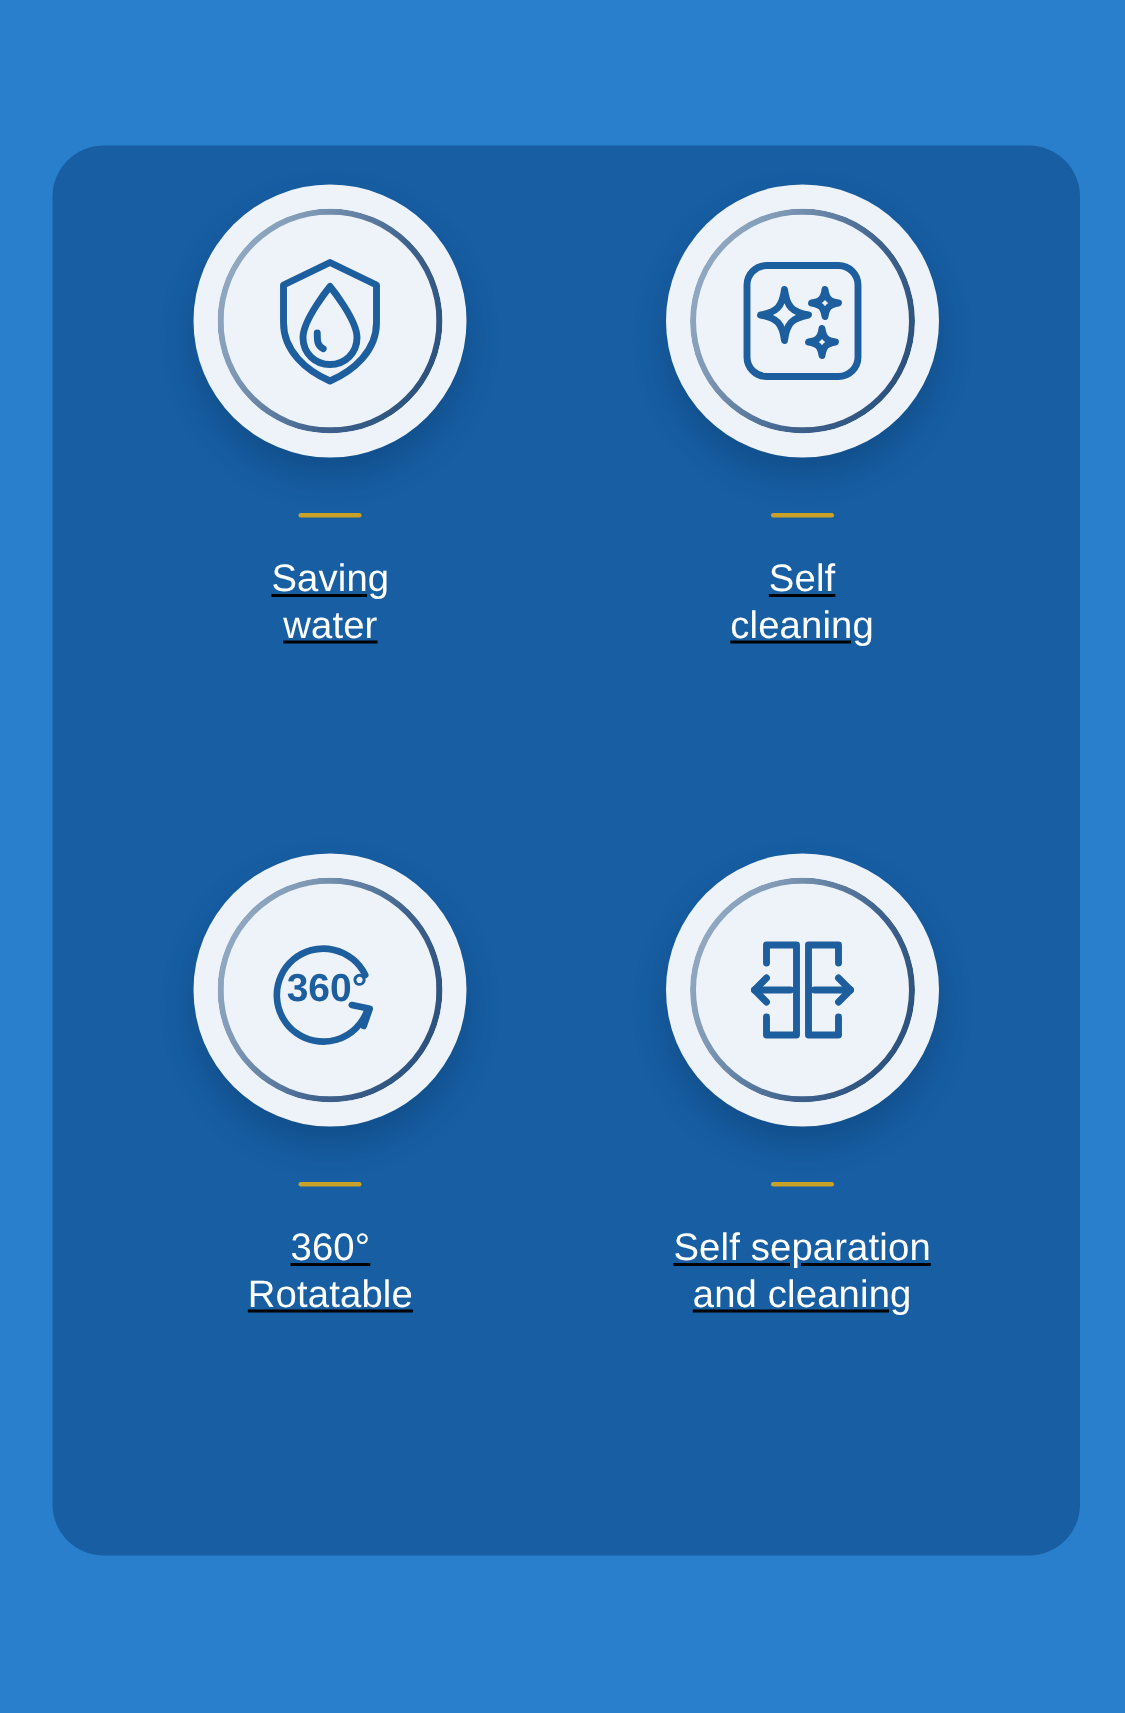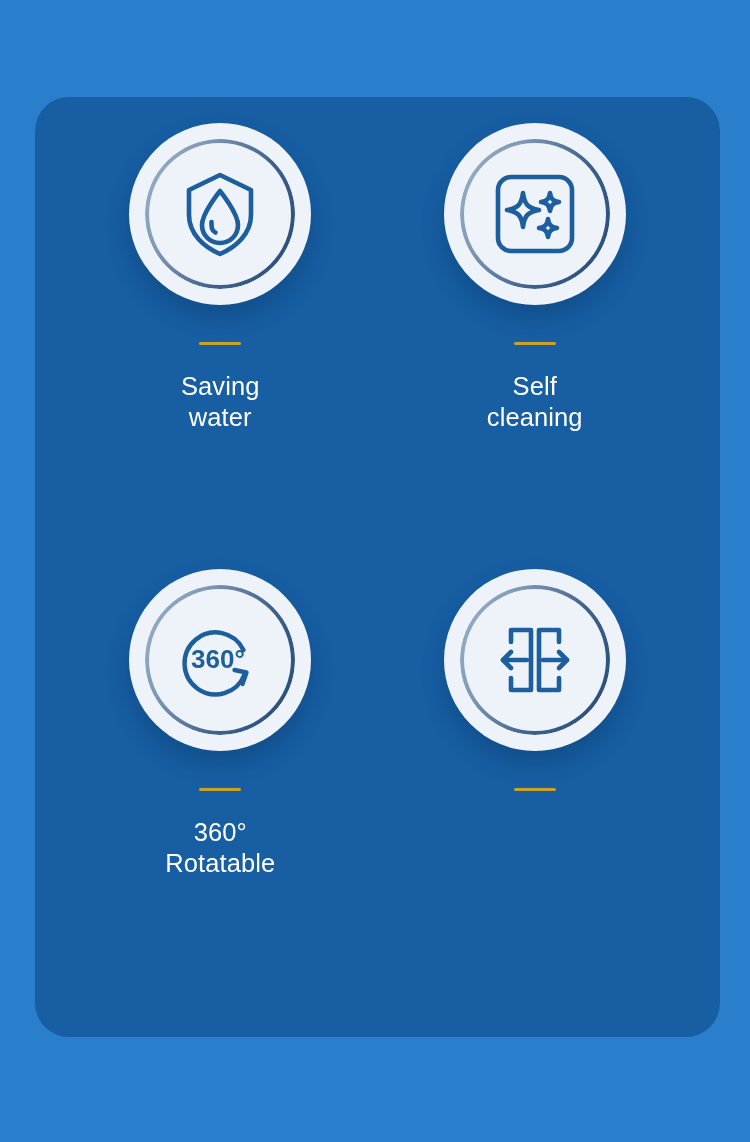--- a/index.html
+++ b/index.html
@@ -37,20 +37,21 @@
   .grid {
     position: absolute;
     left: 0;
     top: 0;
     width: 685px;
     height: 940px;
     display: grid;
     grid-template-columns: 1fr 1fr;
     grid-template-rows: 1fr 1fr;
     padding: 14px 28px 34px 28px;
+    text-decoration: underline;
   }
 
   .feature {
     display: flex;
     flex-direction: column;
     align-items: center;
     justify-content: flex-start;
     padding-top: 12px;
   }
 
@@ -177,17 +178,19 @@
 
               <path d="M36 44 L12 44"></path>
               <path d="M20 36 L12 44 L20 52"></path>
 
               <path d="M52 44 L76 44"></path>
               <path d="M68 36 L76 44 L68 52"></path>
             </g>
           </svg>
         </div>
         <div class="divider"></div>
+        <div class="caption">Self separation
+and cleaning</div>
       </div>
 
     </div>
   </div>
 </div>
 
 </body></html>

